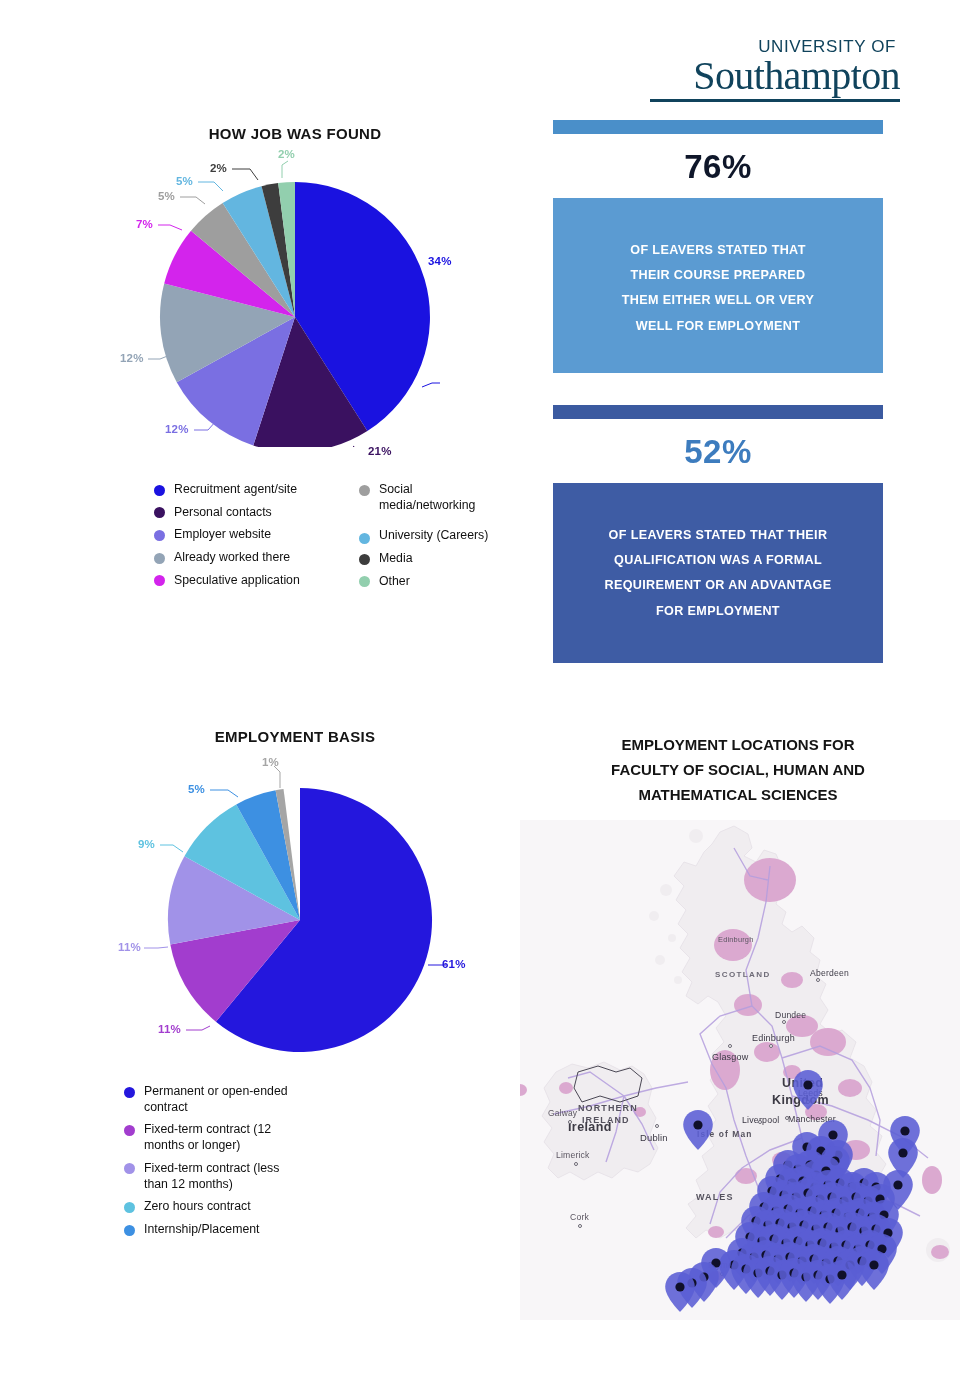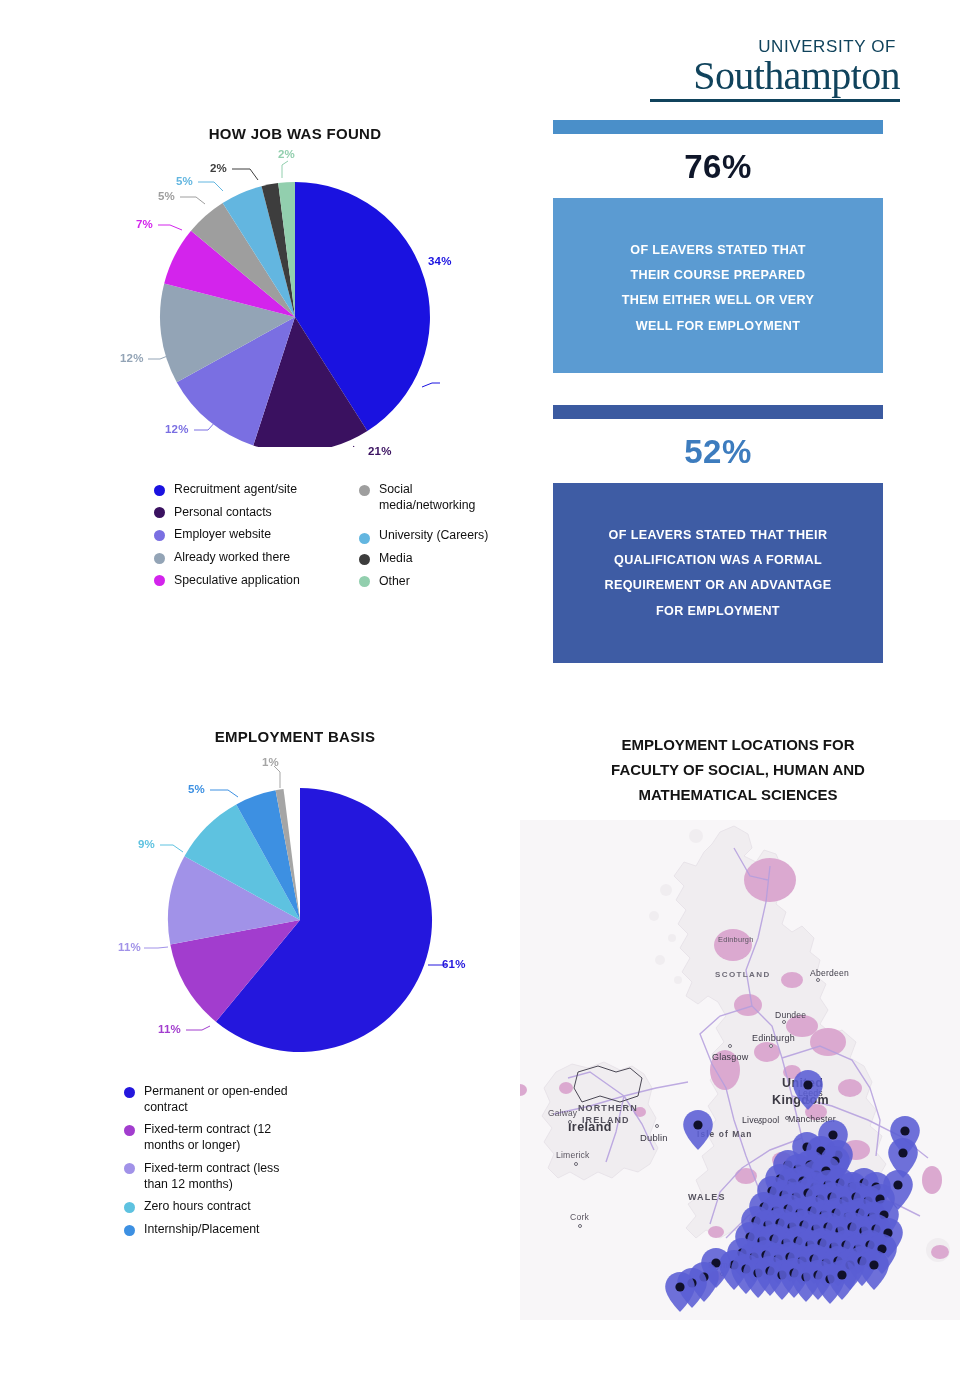--- a/index.html
+++ b/index.html
@@ -382,21 +382,21 @@
   <span class="map-lbl mid" style="left:62px;  top:295px;">IRELAND</span>
   <span class="map-lbl mid" style="left:177px; top:309px; font-size:8.4px;">Isle of Man</span>
   <span class="map-lbl" style="left:28px;  top:288px; font-size:8.4px;">Galway</span>
   <span class="map-lbl big" style="left:48px; top:300px;">Ireland</span>
   <span class="map-lbl" style="left:120px; top:312px; font-size:9.4px; color:#3a3743;">Dublin</span>
   <span class="map-lbl" style="left:36px;  top:330px; font-size:8.6px;">Limerick</span>
   <span class="map-lbl" style="left:50px;  top:392px; font-size:8.6px;">Cork</span>
   <span class="map-lbl" style="left:278px; top:268px; font-size:8.8px; color:#3a3743;">Leeds</span>
   <span class="map-lbl" style="left:222px; top:295px; font-size:8.8px; color:#3a3743;">Liverpool</span>
   <span class="map-lbl" style="left:268px; top:294px; font-size:8.8px; color:#3a3743;">Manchester</span>
-  <span class="map-lbl mid" style="left:168px; top:372px;">WALES</span>
+  <span class="map-lbl mid" style="left:176px; top:372px;">WALES</span>
   <span class="map-lbl" style="left:188px; top:440px; font-size:8.6px; color:#3a3743;">Plymouth</span>
   <span class="map-lbl" style="left:270px; top:432px; font-size:8.6px; color:#3a3743;">Southampton</span>
   <span class="map-lbl" style="left:320px; top:420px; font-size:8.6px; color:#3a3743;">Brighton</span>
 
   <span class="city-dot" style="left:296px; top:158px;"></span>
   <span class="city-dot" style="left:262px; top:200px;"></span>
   <span class="city-dot" style="left:249px; top:224px;"></span>
   <span class="city-dot" style="left:208px; top:224px;"></span>
   <span class="city-dot" style="left:135px; top:304px;"></span>
   <span class="city-dot" style="left:48px;  top:300px;"></span>

